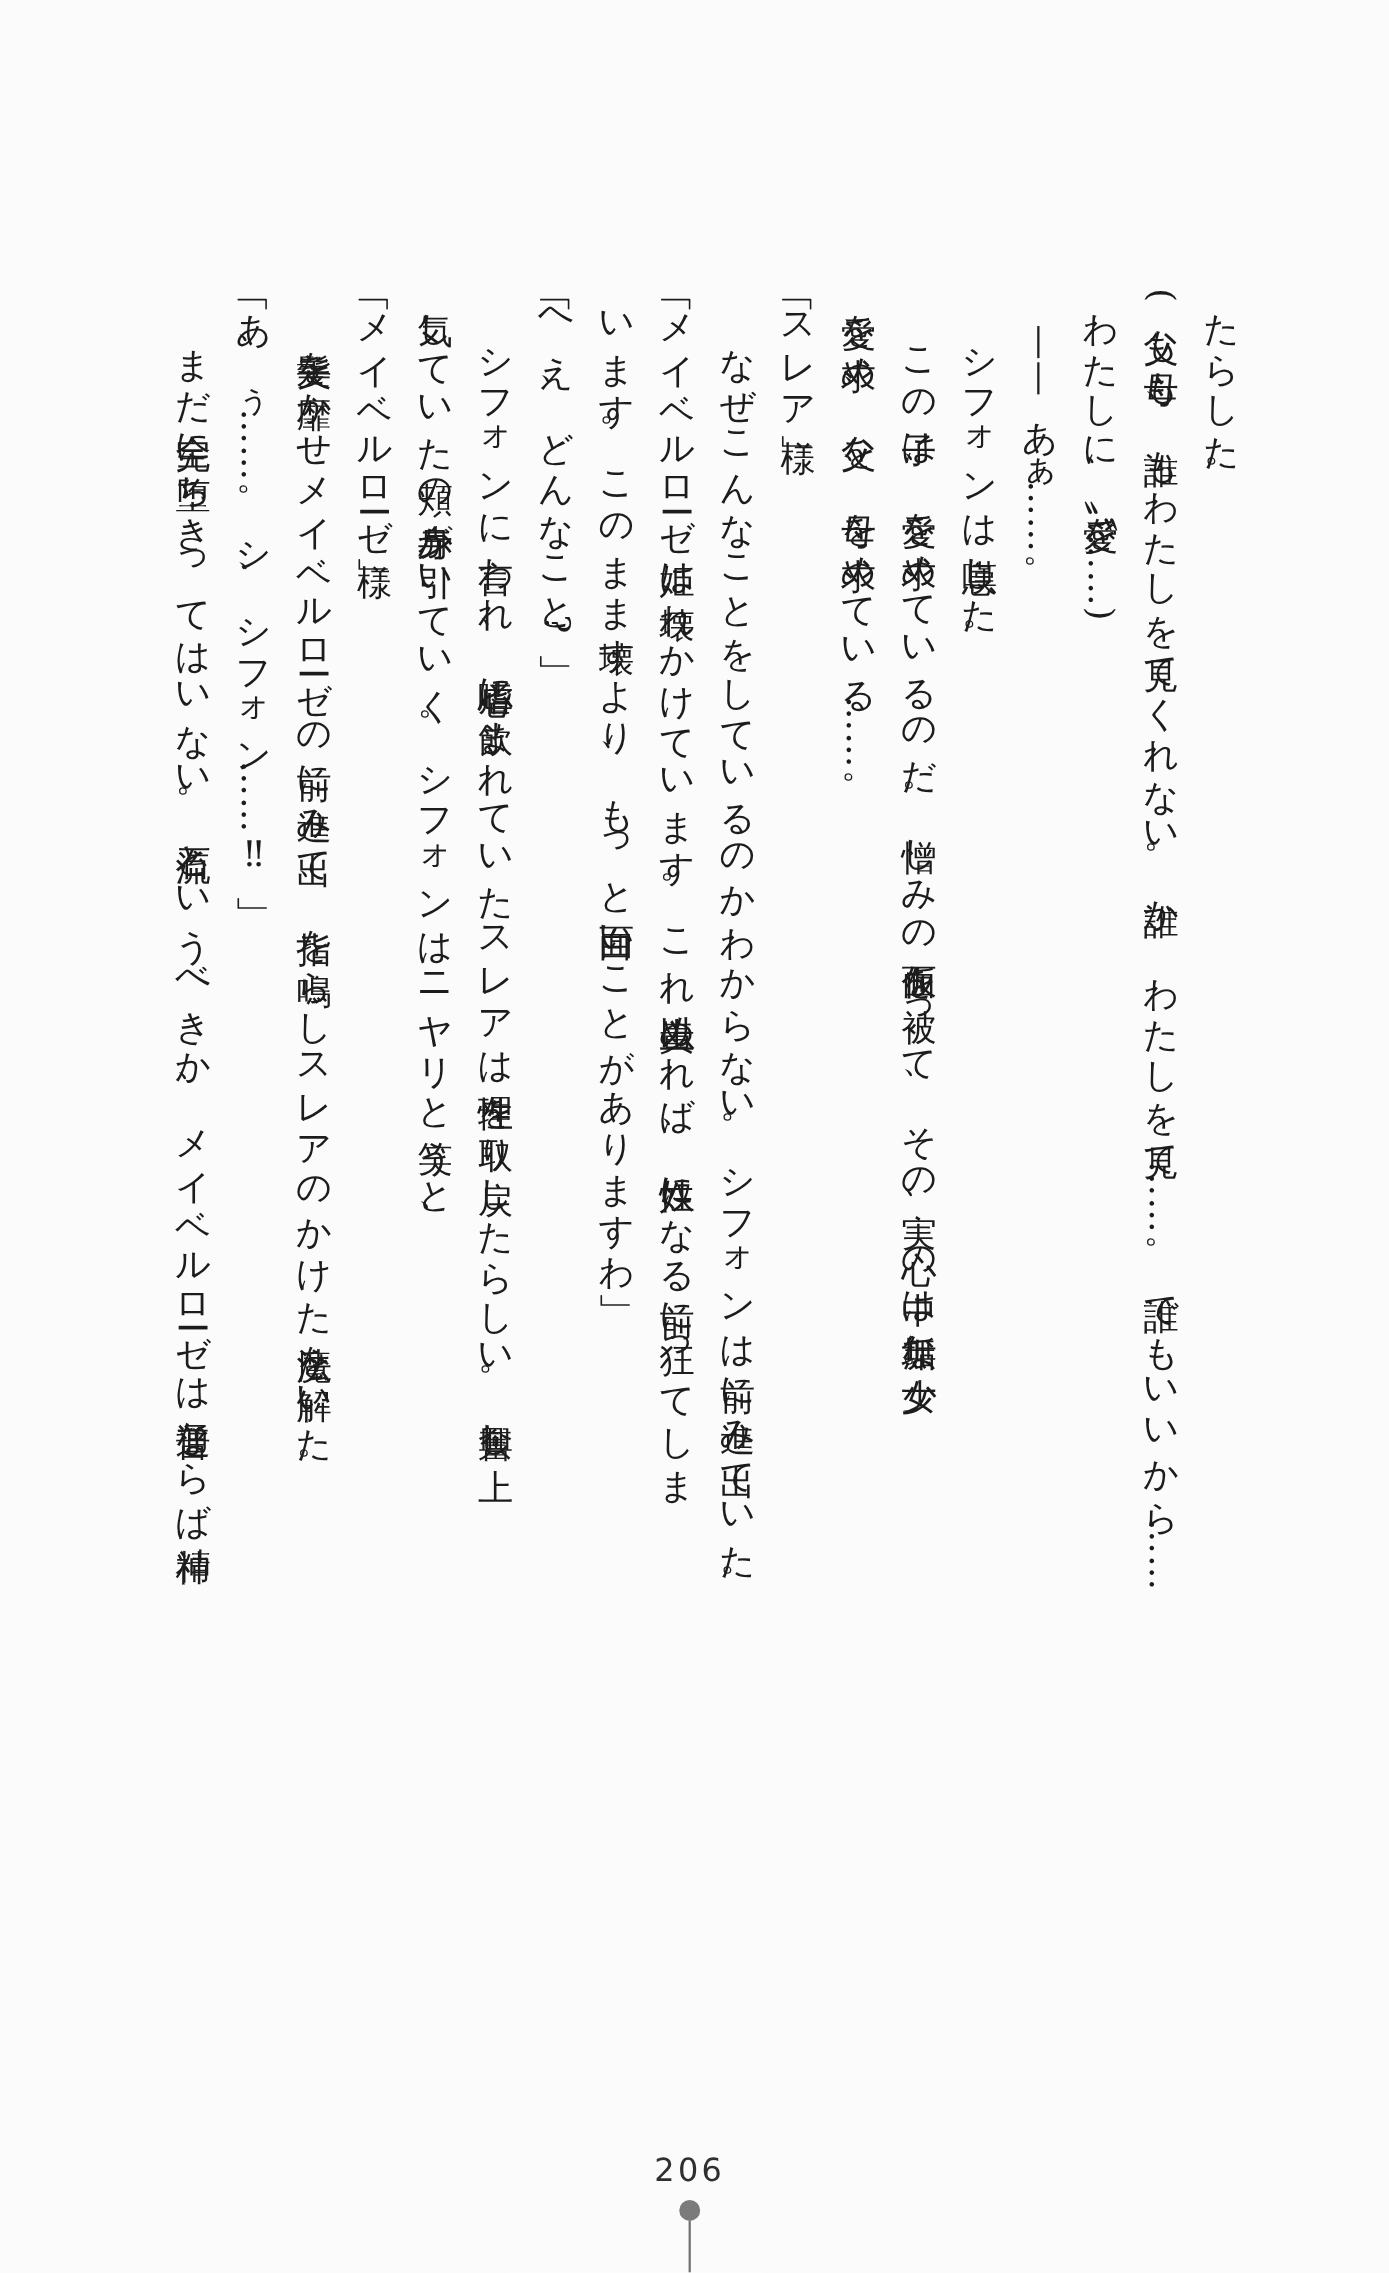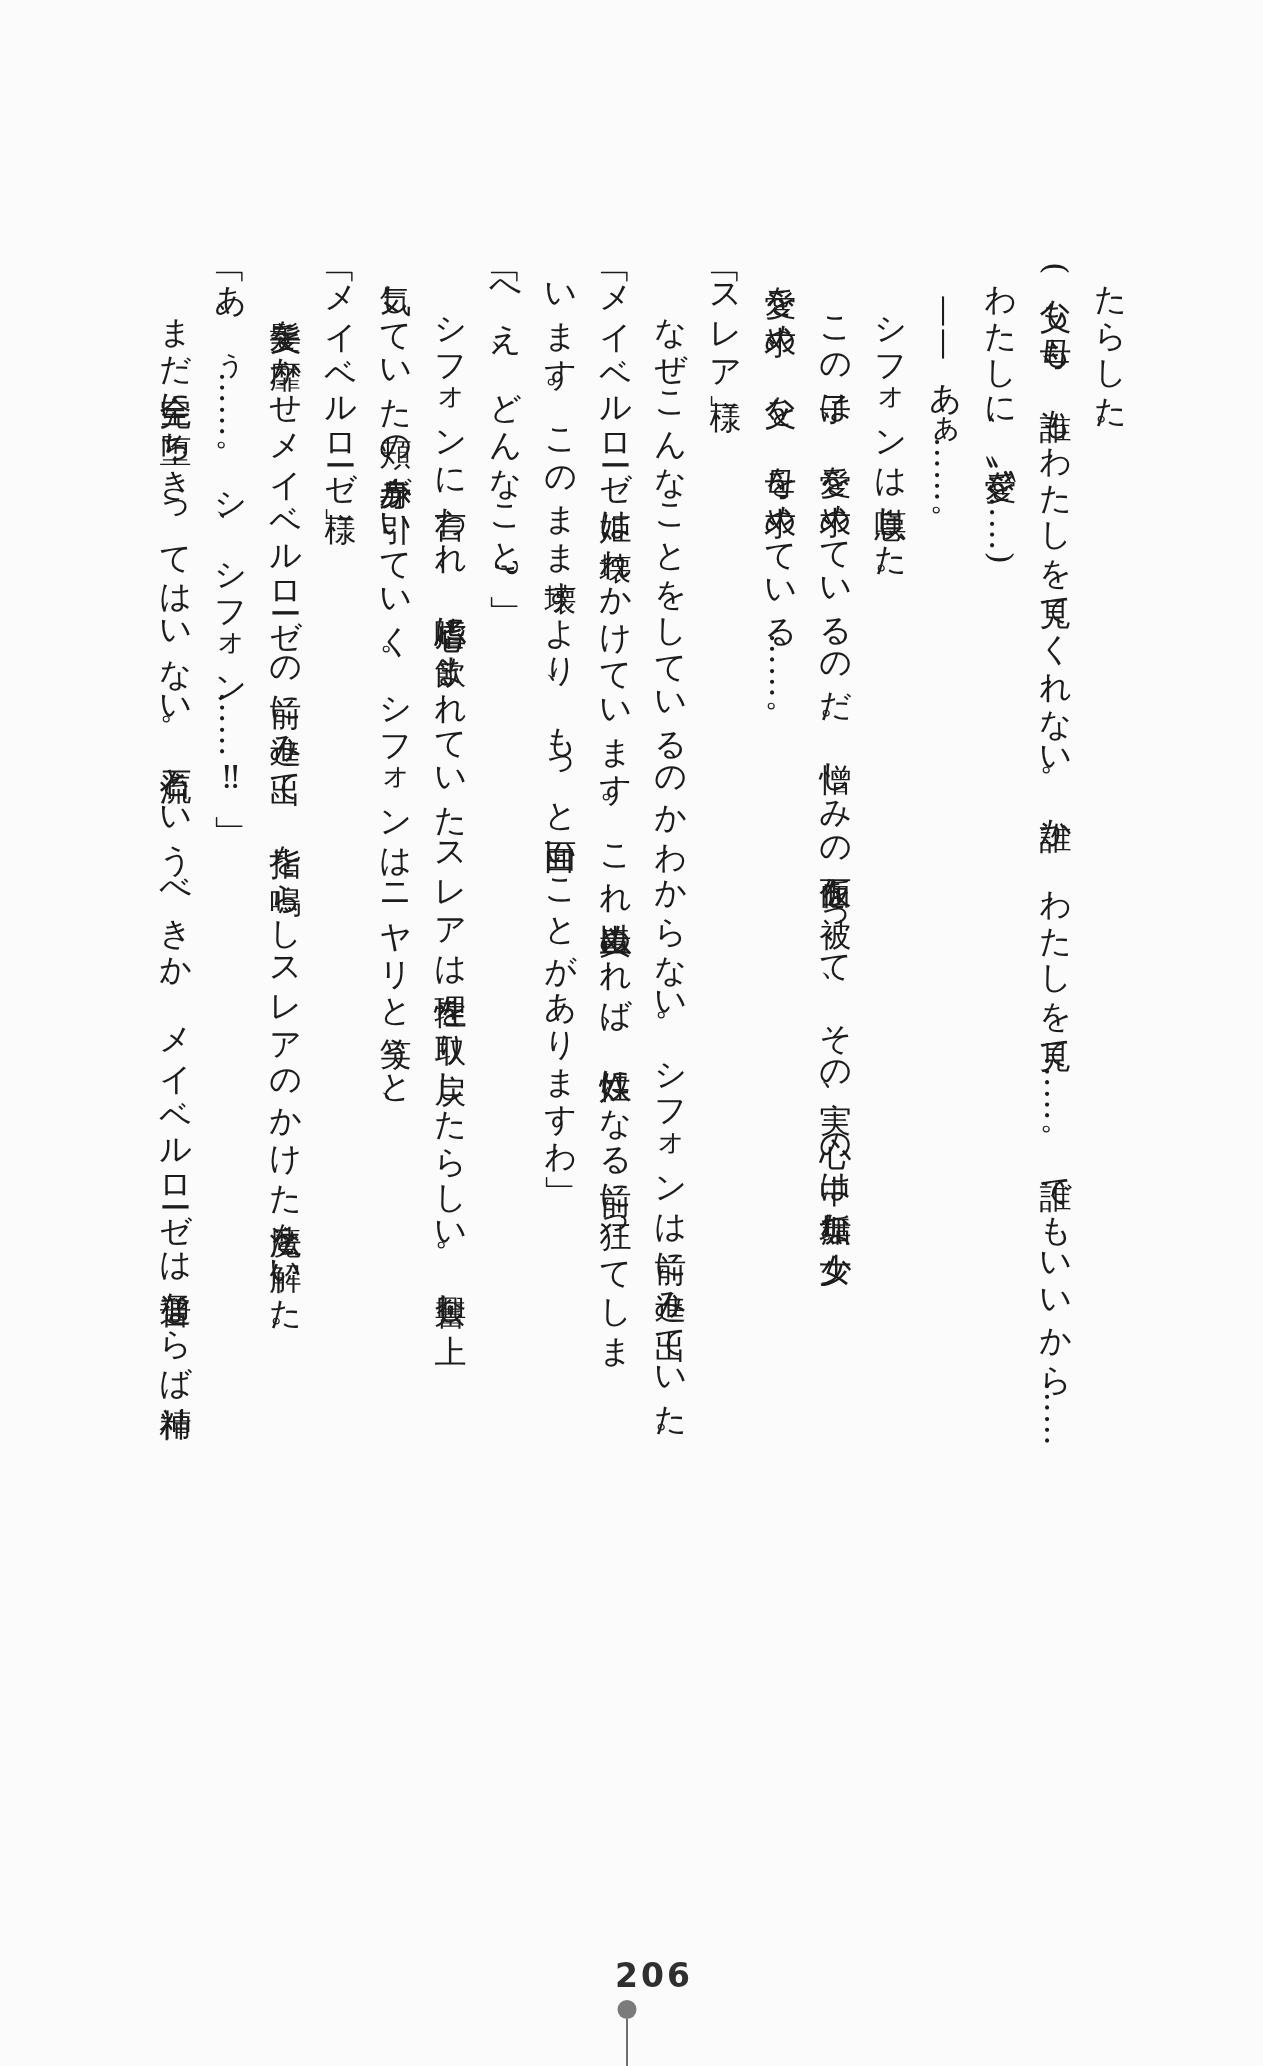--- a/index.html
+++ b/index.html
@@ -27,25 +27,25 @@
   }
   .tcol{
     line-height:55px;      
     white-space:nowrap;
     margin:0;
   }
   
   .page-number{
     position:absolute;
     top:1956px;
-    left:654px;
+    left:627px;
     transform:translateX(-50%);
     font-family:"DejaVu Sans","Liberation Sans",sans-serif;
-    font-size:33px;
-    font-weight:bold;
+    font-size:29px;
+    font-weight:normal;
     letter-spacing:3px;
     color:#2f2f2f;
   }
   .footer-dot{
     position:absolute;
     top:2000px;
     left:627px;
     transform:translateX(-50%);
     width:19px;
     height:19px;

